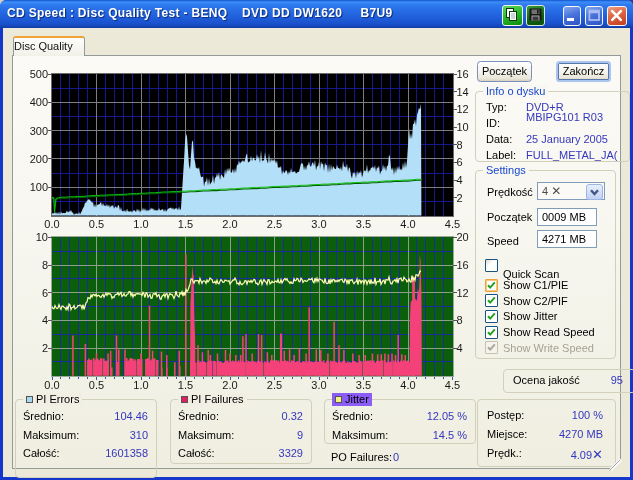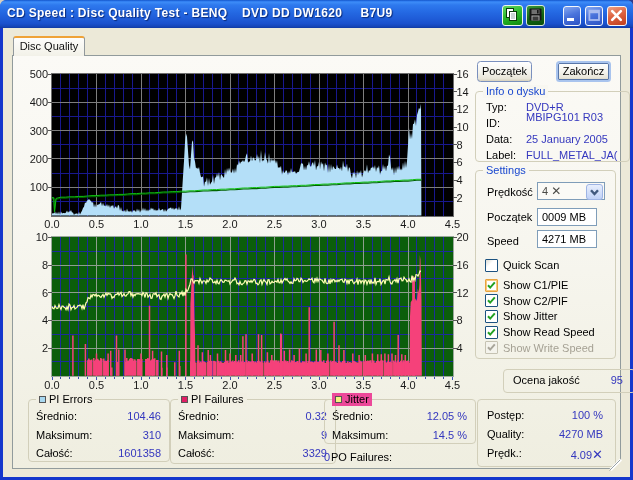--- a/index.html
+++ b/index.html
@@ -12,35 +12,35 @@
  text-shadow:1px 1px 1px #0a2a7a;white-space:pre}
 .tbtn{position:absolute;top:6px;width:19px;height:19.5px;border-radius:3px;border:1px solid #f4f8fc}
 .gb1{left:502px;top:5px;width:20.5px;height:21px;background:linear-gradient(160deg,#64d664 0%,#2cba2c 45%,#0f8a0f 100%);border-color:#eef6ee}
 .gb2{left:526px;top:5px;width:19px;height:21px;background:linear-gradient(160deg,#3a9a3a 0%,#136413 55%,#0a4e0a 100%);border-color:#d8e8d8}
 .bmin,.bmax{background:linear-gradient(160deg,#86a8f0 0%,#4a74dc 45%,#2c52c4 100%)}
 .bmin{left:562.5px;width:18.5px}.bmax{left:584.5px;width:18.5px}
 .bx{left:607px;width:20px;background:linear-gradient(160deg,#efa183 0%,#dd6341 45%,#c13e1d 100%)}
 .client{position:absolute;left:3px;top:28px;width:627px;height:449px;background:#ece9d8}
 .tab{position:absolute;left:13px;top:36px;width:72px;height:20px;background:linear-gradient(180deg,#fdfdfb,#f2f1e8);
  border:1px solid #91989c;border-bottom:none;border-radius:3px 3px 0 0;border-top:2.5px solid #efa236;
- text-align:center;line-height:16px;font-size:11px;color:#111}
+ text-align:left;line-height:16px;font-size:11px;color:#111}
 .page{position:absolute;left:12px;top:55px;width:609px;height:414px;border:1px solid #919b9c;
  background:linear-gradient(180deg,#fbfaf6 0%,#f7f6ef 45%,#efeee0 100%)}
 .gbox{position:absolute;border:1px solid #d2cfba;border-radius:4px}
 .gcap{position:absolute;top:-7px;left:7px;padding:0 3px;font-size:11px;line-height:13px;background:#f8f7f1}
 .blue{color:#3437be}
 .lbl{color:#000}
 .btn{position:absolute;width:55px;height:21px;border:1px solid #7a90be;border-radius:3.5px;
  background:linear-gradient(180deg,#ffffff 0%,#f4f3ec 55%,#e8e5d8 88%,#d5cfbc 100%);
  font-size:11px;text-align:center;line-height:19px;color:#000}
 .input{position:absolute;height:18px;border:1px solid #7f9db9;background:#fff;font-size:11px;
  line-height:16px;padding-left:4px;color:#000}
 .cb{position:absolute;width:13px;height:13px;border:1px solid #1c5280;background:linear-gradient(135deg,#dcdcd4,#fff 40%);border-radius:1px}
 .row{position:absolute;white-space:nowrap}
-.v{position:absolute;text-align:left}
+.v{position:absolute;text-align:center}
 </style></head><body>
 <div class="abs" style="right:0;top:0;width:9px;height:9px;background:#2f3a8e"></div>
 <div class="win"></div>
 <div class="tbar"></div>
 <div class="ttl">CD Speed : Disc Quality Test - BENQ&nbsp;&nbsp;&nbsp;&nbsp;DVD DD DW1620&nbsp;&nbsp;&nbsp;&nbsp;&nbsp;B7U9</div>
 <div class="tbtn gb1"><svg width="17" height="17" viewBox="0 0 17 17">
       <rect x="3.5" y="2.5" width="7" height="9" fill="#fff" stroke="#0a3c0a"></rect>
       <rect x="6.5" y="5.5" width="7" height="9" fill="#fff" stroke="#0a3c0a"></rect>
       <path d="M8 8h4M8 10h4M8 12h4" stroke="#9aa" stroke-width="1"></path>
     </svg></div>
@@ -162,21 +162,21 @@
           <stop offset="0" stop-color="#eaf0fd"></stop>
           <stop offset="1" stop-color="#bed0f6"></stop>
         </linearGradient>
       </defs>
       <path d="M5 6.2 L8.5 10 L12 6.2" stroke="#41597e" stroke-width="2.4" fill="none"></path>
     </svg></div>
 <div class="input" style="left:537px;top:207.5px;width:60px">0009 MB</div>
 <div class="input" style="left:537px;top:230px;width:60px">4271 MB</div>
 
 <div class="cb" style="left:485px;top:258.5px"></div>
-<div class="row lbl" style="left:503px;top:259px">Quick Scan</div>
+<div class="row lbl" style="left:503px;top:268px">Quick Scan</div>
 <div class="cb" style="left:485px;top:278.5px;border-color:#e8a33d;box-shadow:inset 0 0 0 1px #f6c97e;background:#fff">
     <svg width="11" height="11" viewBox="0 0 11 11" style="position:absolute;left:0;top:0">
       <path d="M2 5.2 L4.2 7.6 L8.8 2.4" stroke="#21a121" stroke-width="2" fill="none"></path>
     </svg>
   </div>
 <div class="row lbl" style="left:503px;top:279.0px">Show C1/PIE</div>
 <div class="cb" style="left:485px;top:294px;background:#fff">
     <svg width="11" height="11" viewBox="0 0 11 11" style="position:absolute;left:0;top:0">
       <path d="M2 5.2 L4.2 7.6 L8.8 2.4" stroke="#21a121" stroke-width="2" fill="none"></path>
     </svg>
@@ -201,46 +201,46 @@
   </div>
 <div class="row" style="left:503px;top:341.5px;color:#a5a194">Show Write Speed</div>
 
 <div class="gbox" style="left:503px;top:368.5px;width:133px;height:24px">
  <div class="row lbl" style="left:9px;top:4.5px">Ocena jakość</div>
  <div class="v blue" style="right:12px;top:4.5px">95</div>
 </div>
 <div class="gbox" style="left:477px;top:399px;width:139px;height:68px">
  <div class="row lbl" style="left:9px;top:9px">Postęp:</div>
     <div class="v blue" style="right:12px;top:9px">100 %</div>
- <div class="row lbl" style="left:9px;top:28px">Quality:</div>
+ <div class="row lbl" style="left:9px;top:28px">Miejsce:</div>
     <div class="v blue" style="right:12px;top:28px">4270 MB</div>
  <div class="row lbl" style="left:9px;top:47px">Prędk.:</div>
     <div class="v blue" style="right:12px;top:47px">4.09<span style="font-size:13px">✕</span></div>
 </div>
 
-<div class="gbox" style="left:28px;top:399px;width:142px;height:63px">
+<div class="gbox" style="left:15px;top:399px;width:142px;height:79px">
  <span class="gcap" style="background:#f1efe3"><span style="display:inline-block;width:7px;height:7px;background:#a8d8f0;border:1px solid #555;margin-right:3px"></span>PI Errors</span>
  <div class="row lbl" style="left:7px;top:10px">Średnio:</div>
     <div class="v blue" style="right:8px;top:10px">104.46</div>
  <div class="row lbl" style="left:7px;top:29px">Maksimum:</div>
     <div class="v blue" style="right:8px;top:29px">310</div>
  <div class="row lbl" style="left:7px;top:47px">Całość:</div>
     <div class="v blue" style="right:8px;top:47px">1601358</div>
 </div>
-<div class="gbox" style="left:170px;top:399px;width:166px;height:65px">
+<div class="gbox" style="left:170px;top:399px;width:142px;height:65px">
  <span class="gcap" style="background:#f1efe3"><span style="display:inline-block;width:7px;height:7px;background:#e01e64;border:1px solid #555;margin-right:3px"></span>PI Failures</span>
  <div class="row lbl" style="left:7px;top:10px">Średnio:</div>
     <div class="v blue" style="right:8px;top:10px">0.32</div>
  <div class="row lbl" style="left:7px;top:29px">Maksimum:</div>
     <div class="v blue" style="right:8px;top:29px">9</div>
  <div class="row lbl" style="left:7px;top:47px">Całość:</div>
     <div class="v blue" style="right:8px;top:47px">3329</div>
 </div>
 <div class="gbox" style="left:324px;top:399px;width:152px;height:45px">
- <span class="gcap" style="background:#ec4899"><span style="display:inline-block;width:7px;height:7px;background:#f4f480;border:1px solid #555;margin-right:3px"></span>Jitter</span>
+ <span class="gcap" style="background:#8b5cf6"><span style="display:inline-block;width:7px;height:7px;background:#f4f480;border:1px solid #555;margin-right:3px"></span>Jitter</span>
  <div class="row lbl" style="left:7px;top:10px">Średnio:</div>
     <div class="v blue" style="right:8px;top:10px">12.05 %</div>
  <div class="row lbl" style="left:7px;top:29px">Maksimum:</div>
     <div class="v blue" style="right:8px;top:29px">14.5 %</div>
 </div>
 <div class="row lbl" style="left:331px;top:451px">PO Failures:</div>
 <div class="v blue" style="left:324px;width:144px;top:451px">0</div>
 <svg class="abs" style="left:607px;top:456px" width="16" height="15" viewBox="0 0 16 15">
     <polygon points="4,14.2 14.2,4 14.2,14.2" fill="#ece9d8"></polygon>
     <path d="M3.5,14 L14,3.5" stroke="#fff" stroke-width="3"></path>

